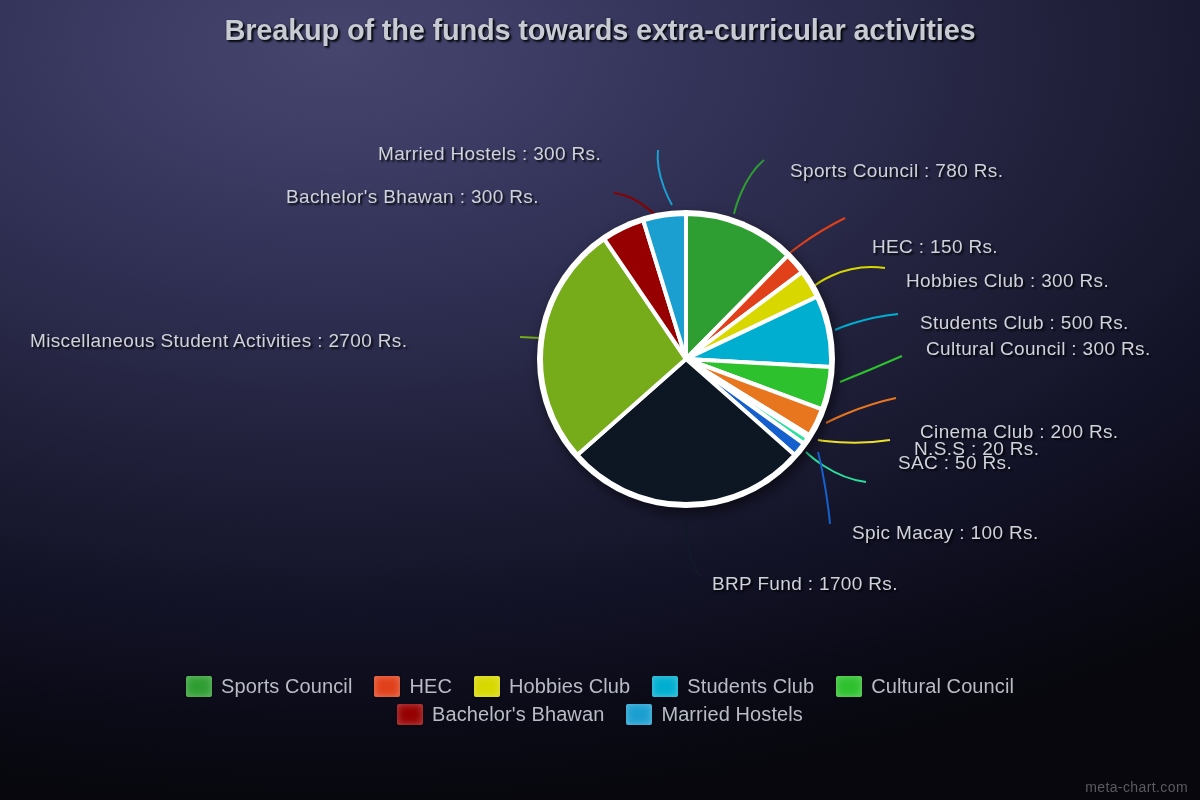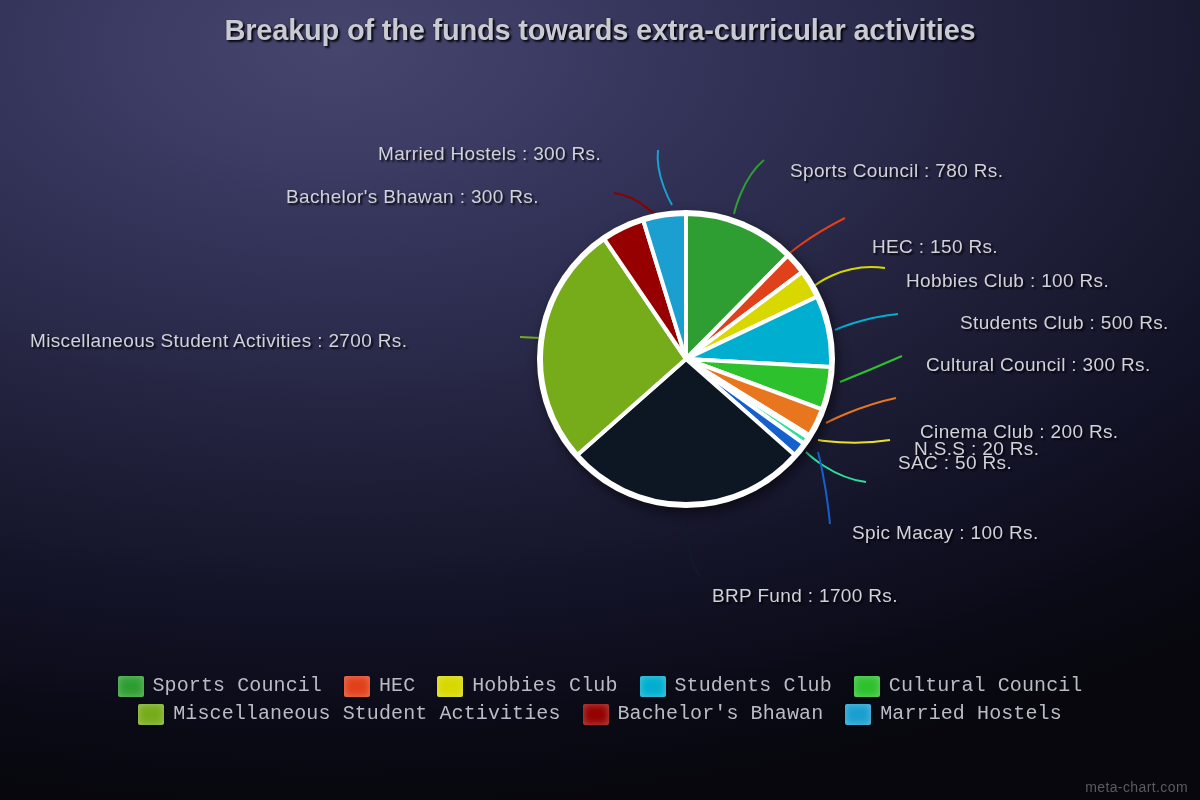--- a/index.html
+++ b/index.html
@@ -39,21 +39,21 @@
   .cl.r{text-align:left;}
   .cl.l{text-align:right;}
   
   #legend{
     position:absolute;left:0;top:672px;width:1200px;
   }
   .lrow{
     display:flex;justify-content:center;align-items:center;
     height:28px;
   }
-  .litem{display:flex;align-items:center;margin:0 11px;font-family:Liberation Mono, monospace;}
+  .litem{display:flex;align-items:center;margin:0 11px;}
   .sw{
     width:26px;height:21px;display:inline-block;border-radius:2px;
     margin-right:9px;
     box-shadow:inset 0 0 7px 1px rgba(255,255,255,.28),
                0 1px 2px rgba(0,0,0,.6);
   }
   .ltxt{font-size:20px;color:#b9bcc4;letter-spacing:.1px;line-height:1;}
   
   #wm{
     position:absolute;right:12px;bottom:5px;
@@ -101,28 +101,28 @@
         <path d="M 148 163 L 105.26 24.44 A 145 145 0 0 1 148.00 18.00 Z" fill="#1a9fd0" stroke="#ffffff" stroke-width="4" stroke-linejoin="round"></path>
       </svg>
   </div>
 
   <div id="callouts">
       <div class="cl l" style="left: 378px; top: 143px;">Married Hostels : 300 Rs.</div>
       <div class="cl l" style="left: 250px; top: 186px; margin-left: 36px;">Bachelor's Bhawan : 300 Rs.</div>
       <div class="cl l" style="left: 30px; top: 330px;">Miscellaneous Student Activities : 2700 Rs.</div>
       <div class="cl r" style="left: 790px; top: 160px;">Sports Council : 780 Rs.</div>
       <div class="cl r" style="left: 872px; top: 216px; margin-top: 20px;">HEC : 150 Rs.</div>
-      <div class="cl r" style="left: 906px; top: 270px;">Hobbies Club : 100 Rs.</div>
-      <div class="cl r" style="left: 960px; top: 312px;">Students Club : 500 Rs.</div>
-      <div class="cl r" style="left: 926px; top: 354px;">Cultural Council : 300 Rs.</div>
+      <div class="cl r" style="left: 906px; top: 270px;">Hobbies Club : 300 Rs.</div>
+      <div class="cl r" style="left: 920px; top: 312px;">Students Club : 500 Rs.</div>
+      <div class="cl r" style="left: 926px; top: 338px;">Cultural Council : 300 Rs.</div>
       <div class="cl r" style="left: 920px; top: 396px; margin-top: 25px;">Cinema Club : 200 Rs.</div>
       <div class="cl r" style="left: 914px; top: 438px;">N.S.S : 20 Rs.</div>
       <div class="cl r" style="left: 890px; top: 452px; margin-left: 8px;">SAC : 50 Rs.</div>
       <div class="cl r" style="left: 852px; top: 522px;">Spic Macay : 100 Rs.</div>
-      <div class="cl r" style="left: 712px; top: 585px;">BRP Fund : 1700 Rs.</div>
+      <div class="cl r" style="left: 712px; top: 573px;">BRP Fund : 1700 Rs.</div>
     </div>
 
   <div id="legend">
       <div class="lrow">
         <div class="litem">
           <span class="sw" style="background: rgb(47, 158, 50);"></span>
           <span class="ltxt">Sports Council</span>
         </div>
         <div class="litem">
           <span class="sw" style="background: rgb(224, 64, 26);"></span>
@@ -136,24 +136,20 @@
           <span class="sw" style="background: rgb(0, 174, 208);"></span>
           <span class="ltxt">Students Club</span>
         </div>
         <div class="litem">
           <span class="sw" style="background: rgb(46, 193, 46);"></span>
           <span class="ltxt">Cultural Council</span>
         </div>
       </div>
       <div class="lrow">
         <div class="litem">
-          <span class="sw" style="background: rgb(118, 172, 26);"></span>
-          <span class="ltxt">Miscellaneous Student Activities</span>
-        </div>
-        <div class="litem">
           <span class="sw" style="background: rgb(150, 0, 0);"></span>
           <span class="ltxt">Bachelor's Bhawan</span>
         </div>
         <div class="litem">
           <span class="sw" style="background: rgb(26, 159, 208);"></span>
           <span class="ltxt">Married Hostels</span>
         </div>
       </div>
     </div>
 

